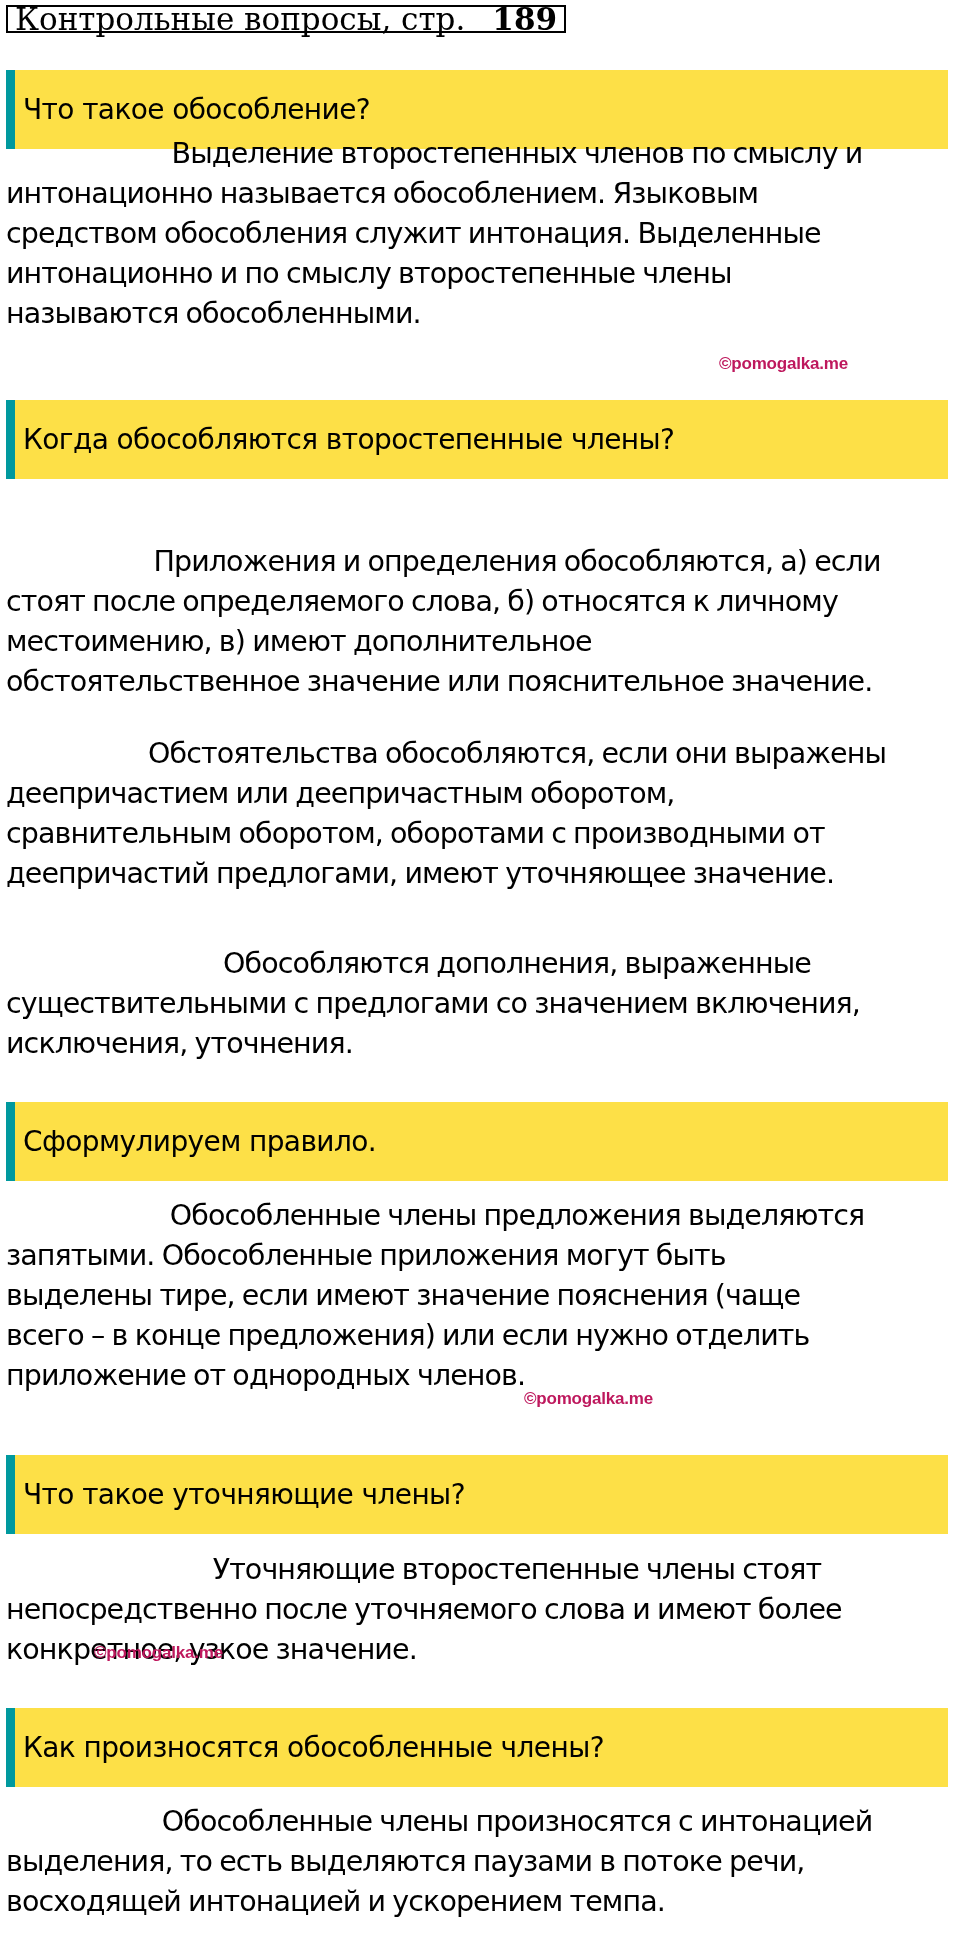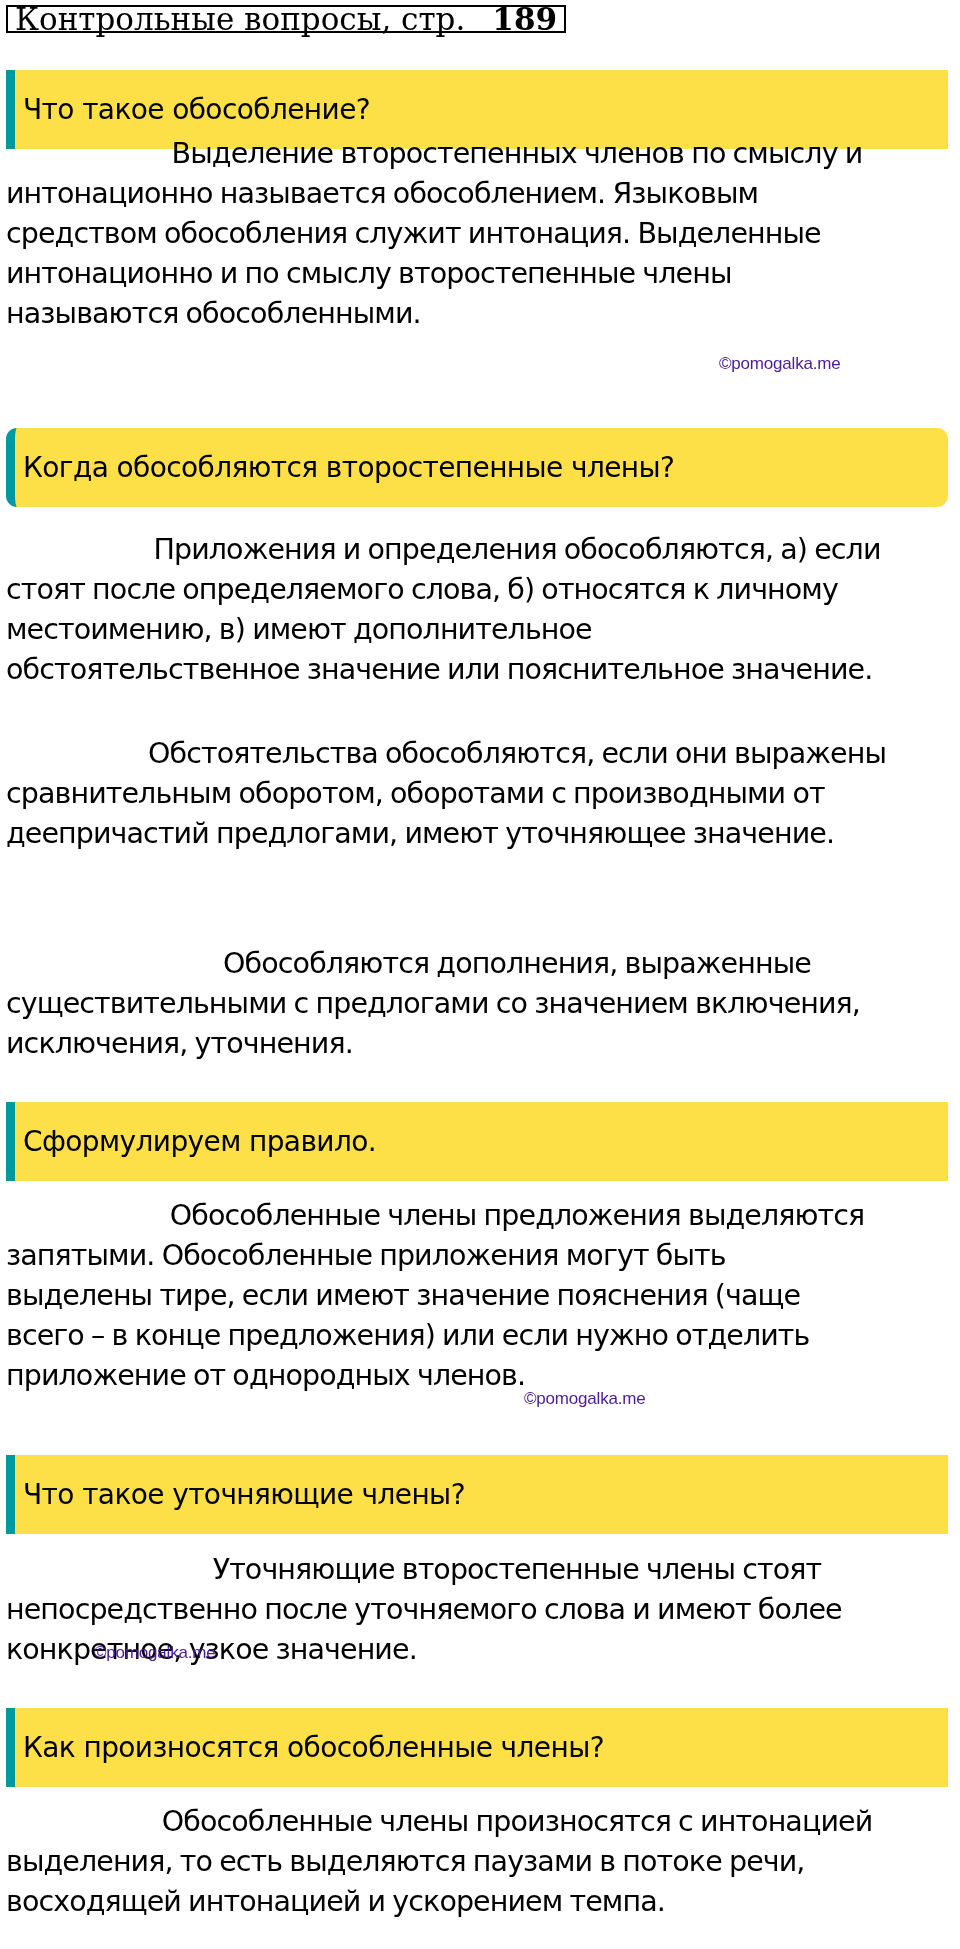--- a/index.html
+++ b/index.html
@@ -21,22 +21,22 @@
     letter-spacing: -0.6px; white-space: nowrap;
   }
   .para {
     position: absolute; left: 6px; width: 950px; margin: 0;
     font-family: "DejaVu Sans", "Liberation Sans", sans-serif; font-size: 28.5px;
     line-height: 40px; letter-spacing: -0.9px; word-spacing: -1px;
   }
   .para .line { display: block; white-space: nowrap; }
   .para .line.indent { padding-left: 72px; text-align: center; }
   .wm {
-    position: absolute; font-family: "Liberation Sans", sans-serif; font-weight: normal;
-    font-size: 17px; letter-spacing: -0.2px; white-space: nowrap; color: #4c1d95;
+    position: absolute; font-family: "Liberation Sans", sans-serif; font-weight: bold;
+    font-size: 17px; letter-spacing: -0.2px; white-space: nowrap; color: #be185d;
   }
 </style>
 </head>
 <body>
 
 <div class="title-box">
   <span>Контрольные вопросы, стр.</span>
   <span class="num">189</span>
 </div>
 
@@ -45,31 +45,32 @@
 </div>
 <div class="para" style="top:134px;">
   <span class="line indent">Выделение второстепенных членов по смыслу и</span>
   <span class="line">интонационно называется обособлением. Языковым</span>
   <span class="line">средством обособления служит интонация. Выделенные</span>
   <span class="line">интонационно и по смыслу второстепенные члены</span>
   <span class="line">называются обособленными.</span>
 </div>
 <div class="wm" style="left:719px; top:354px;">©pomogalka.me</div>
 
-<div class="q-bar" style="top:428px;border-radius:11px;">
+<div class="q-bar" style="top:400px;">
   <span>Когда обособляются второстепенные члены?</span>
 </div>
-<div class="para" style="top:530px;">
+<div class="para" style="top:542px;">
   <span class="line indent">Приложения и определения обособляются, а) если</span>
   <span class="line">стоят после определяемого слова, б) относятся к личному</span>
   <span class="line">местоимению, в) имеют дополнительное</span>
   <span class="line">обстоятельственное значение или пояснительное значение.</span>
 </div>
 <div class="para" style="top:734px;">
   <span class="line indent">Обстоятельства обособляются, если они выражены</span>
+  <span class="line">деепричастием или деепричастным оборотом,</span>
   <span class="line">сравнительным оборотом, оборотами с производными от</span>
   <span class="line">деепричастий предлогами, имеют уточняющее значение.</span>
 </div>
 <div class="para" style="top:944px;">
   <span class="line indent">Обособляются дополнения, выраженные</span>
   <span class="line">существительными с предлогами со значением включения,</span>
   <span class="line">исключения, уточнения.</span>
 </div>
 
 <div class="q-bar" style="top:1102px;">

